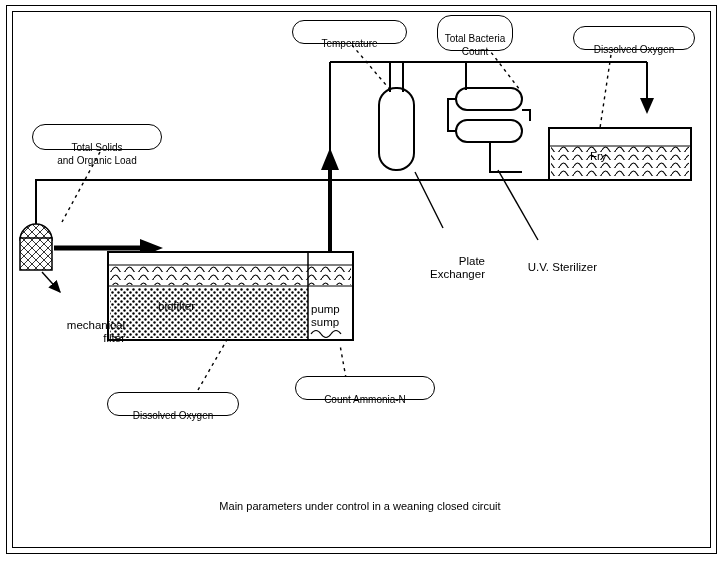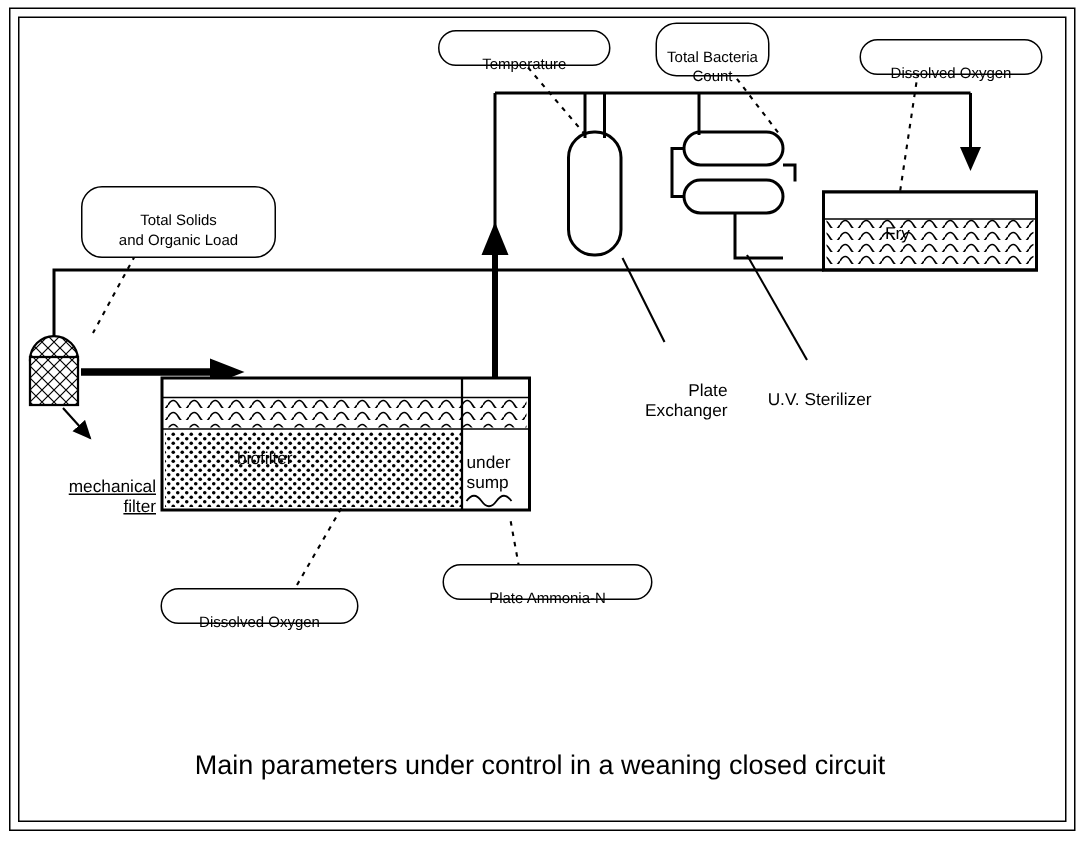--- a/index.html
+++ b/index.html
@@ -62,21 +62,21 @@
     color: #000;
     text-align: right;
     white-space: pre-line;
   }
   #title {
     position: absolute;
     left: 60px;
     top: 500px;
     width: 600px;
     text-align: center;
-    font-size: 18px;
+    font-size: 11px;
     color: #000;
     font-family: "Liberation Sans", sans-serif;
   }
   .lbl-inside {
     position: absolute;
     font-size: 11.5px;
     color: #000;
     text-align: left;
   }
 </style>
@@ -192,53 +192,53 @@
 
   <div class="cap" style="left:437px; top:15px; width:76px; height:36px;">
     <span>Total Bacteria
 Count</span>
   </div>
 
   <div class="cap" style="left:573px; top:26px; width:122px; height:24px;">
     <span>Dissolved Oxygen</span>
   </div>
 
-  <div class="cap" style="left:54px; top:124px; width:130px; height:48px;">
+  <div class="cap" style="left:32px; top:124px; width:130px; height:26px;">
     <span>Total Solids
 and Organic Load</span>
   </div>
 
   <div class="cap" style="left:107px; top:392px; width:132px; height:24px;">
     <span>Dissolved Oxygen</span>
   </div>
 
   <div class="cap" style="left:295px; top:376px; width:140px; height:24px;">
-    <span>Plate Ammonia-N</span>
+    <span>Count Ammonia-N</span>
   </div>
 
   <div class="plaintext" style="left:405px; top:242px; width:80px;">
     <span>Plate
 Exchanger</span>
   </div>
 
-  <div class="plaintext" style="left:476px; top:248px; width:105px;">
+  <div class="plaintext" style="left:492px; top:248px; width:105px;">
     <span>U.V. Sterilizer</span>
   </div>
 
-  <div class="plaintext" style="left:8px; top:306px; width:96px;text-decoration:underline;">
+  <div class="plaintext" style="left:29px; top:306px; width:96px;">
     <span>mechanical
 filter</span>
   </div>
 
   <div class="lbl-inside" style="left:158px; top:300px; width:100px;">
     <span>biofilter</span>
   </div>
 
   <div class="plaintext" style="left:311px; top:290px; width:44px; text-align:left;">
-    <span>under
+    <span>pump
 sump</span>
   </div>
 
   <div class="lbl-inside" style="left:590px; top:150px; width:50px;">
     <span>Fry</span>
   </div>
 
   <div id="title">
     <span>Main parameters under control in a weaning closed circuit</span>
   </div>

